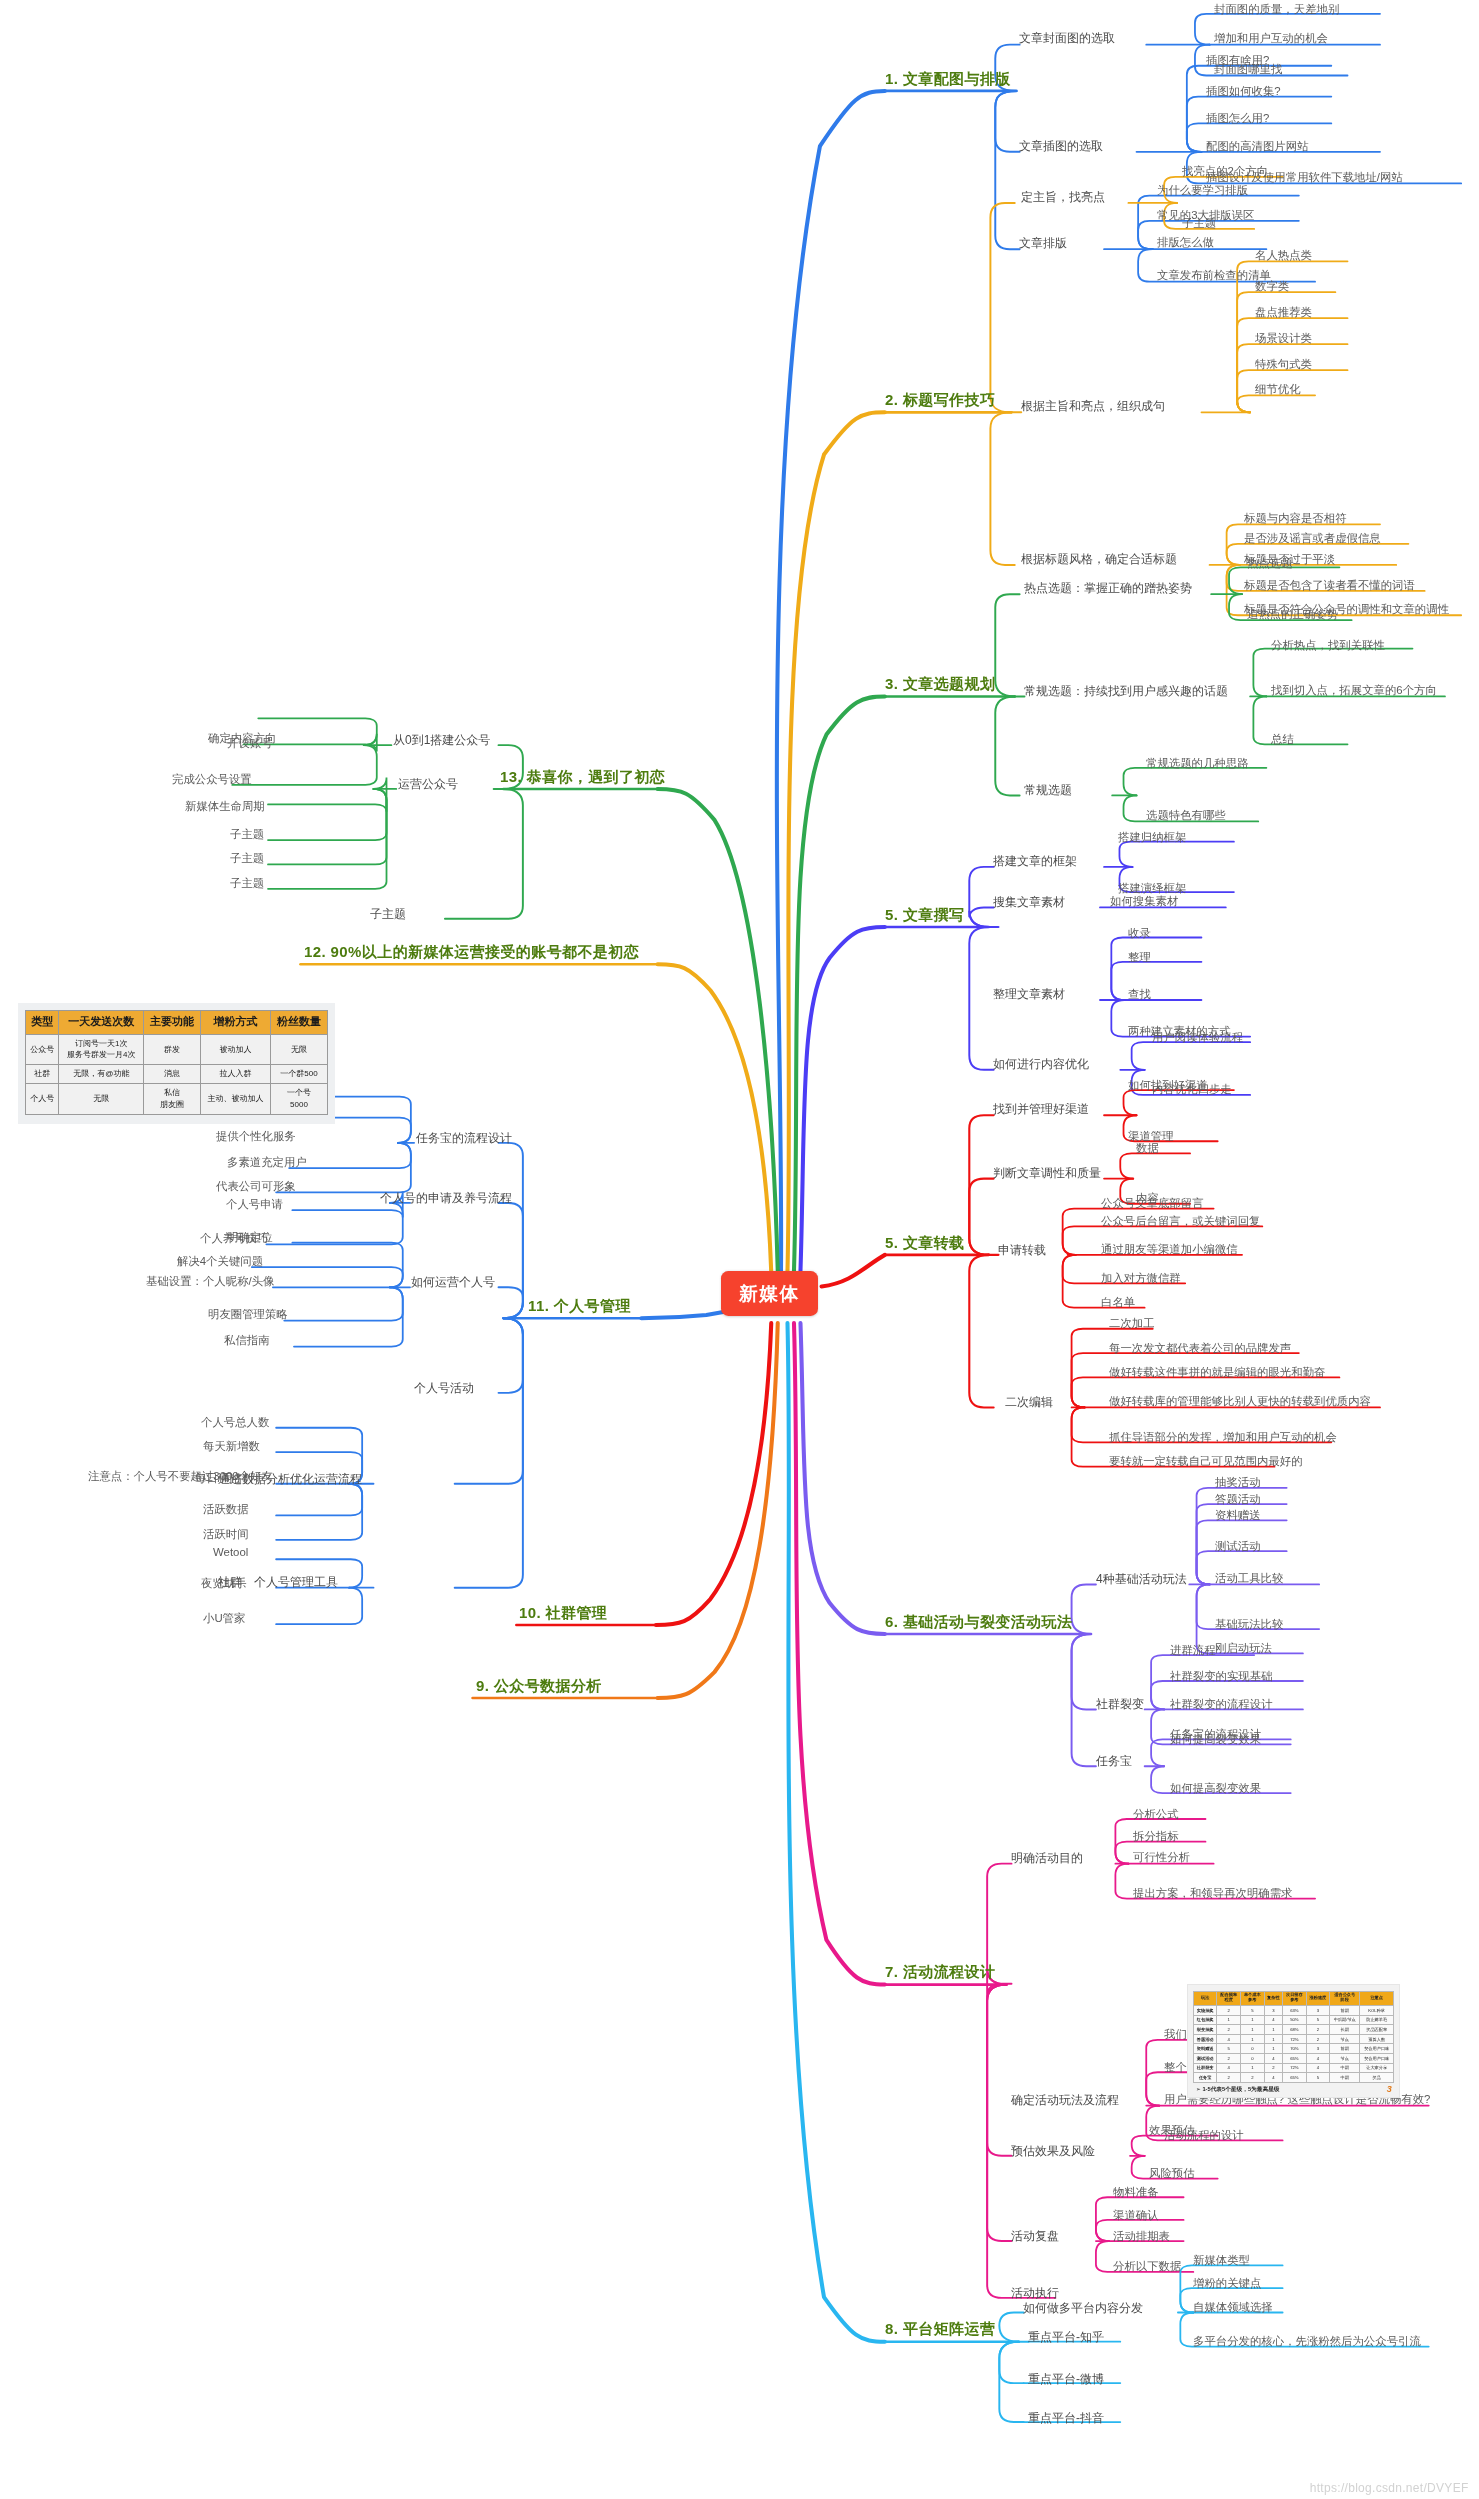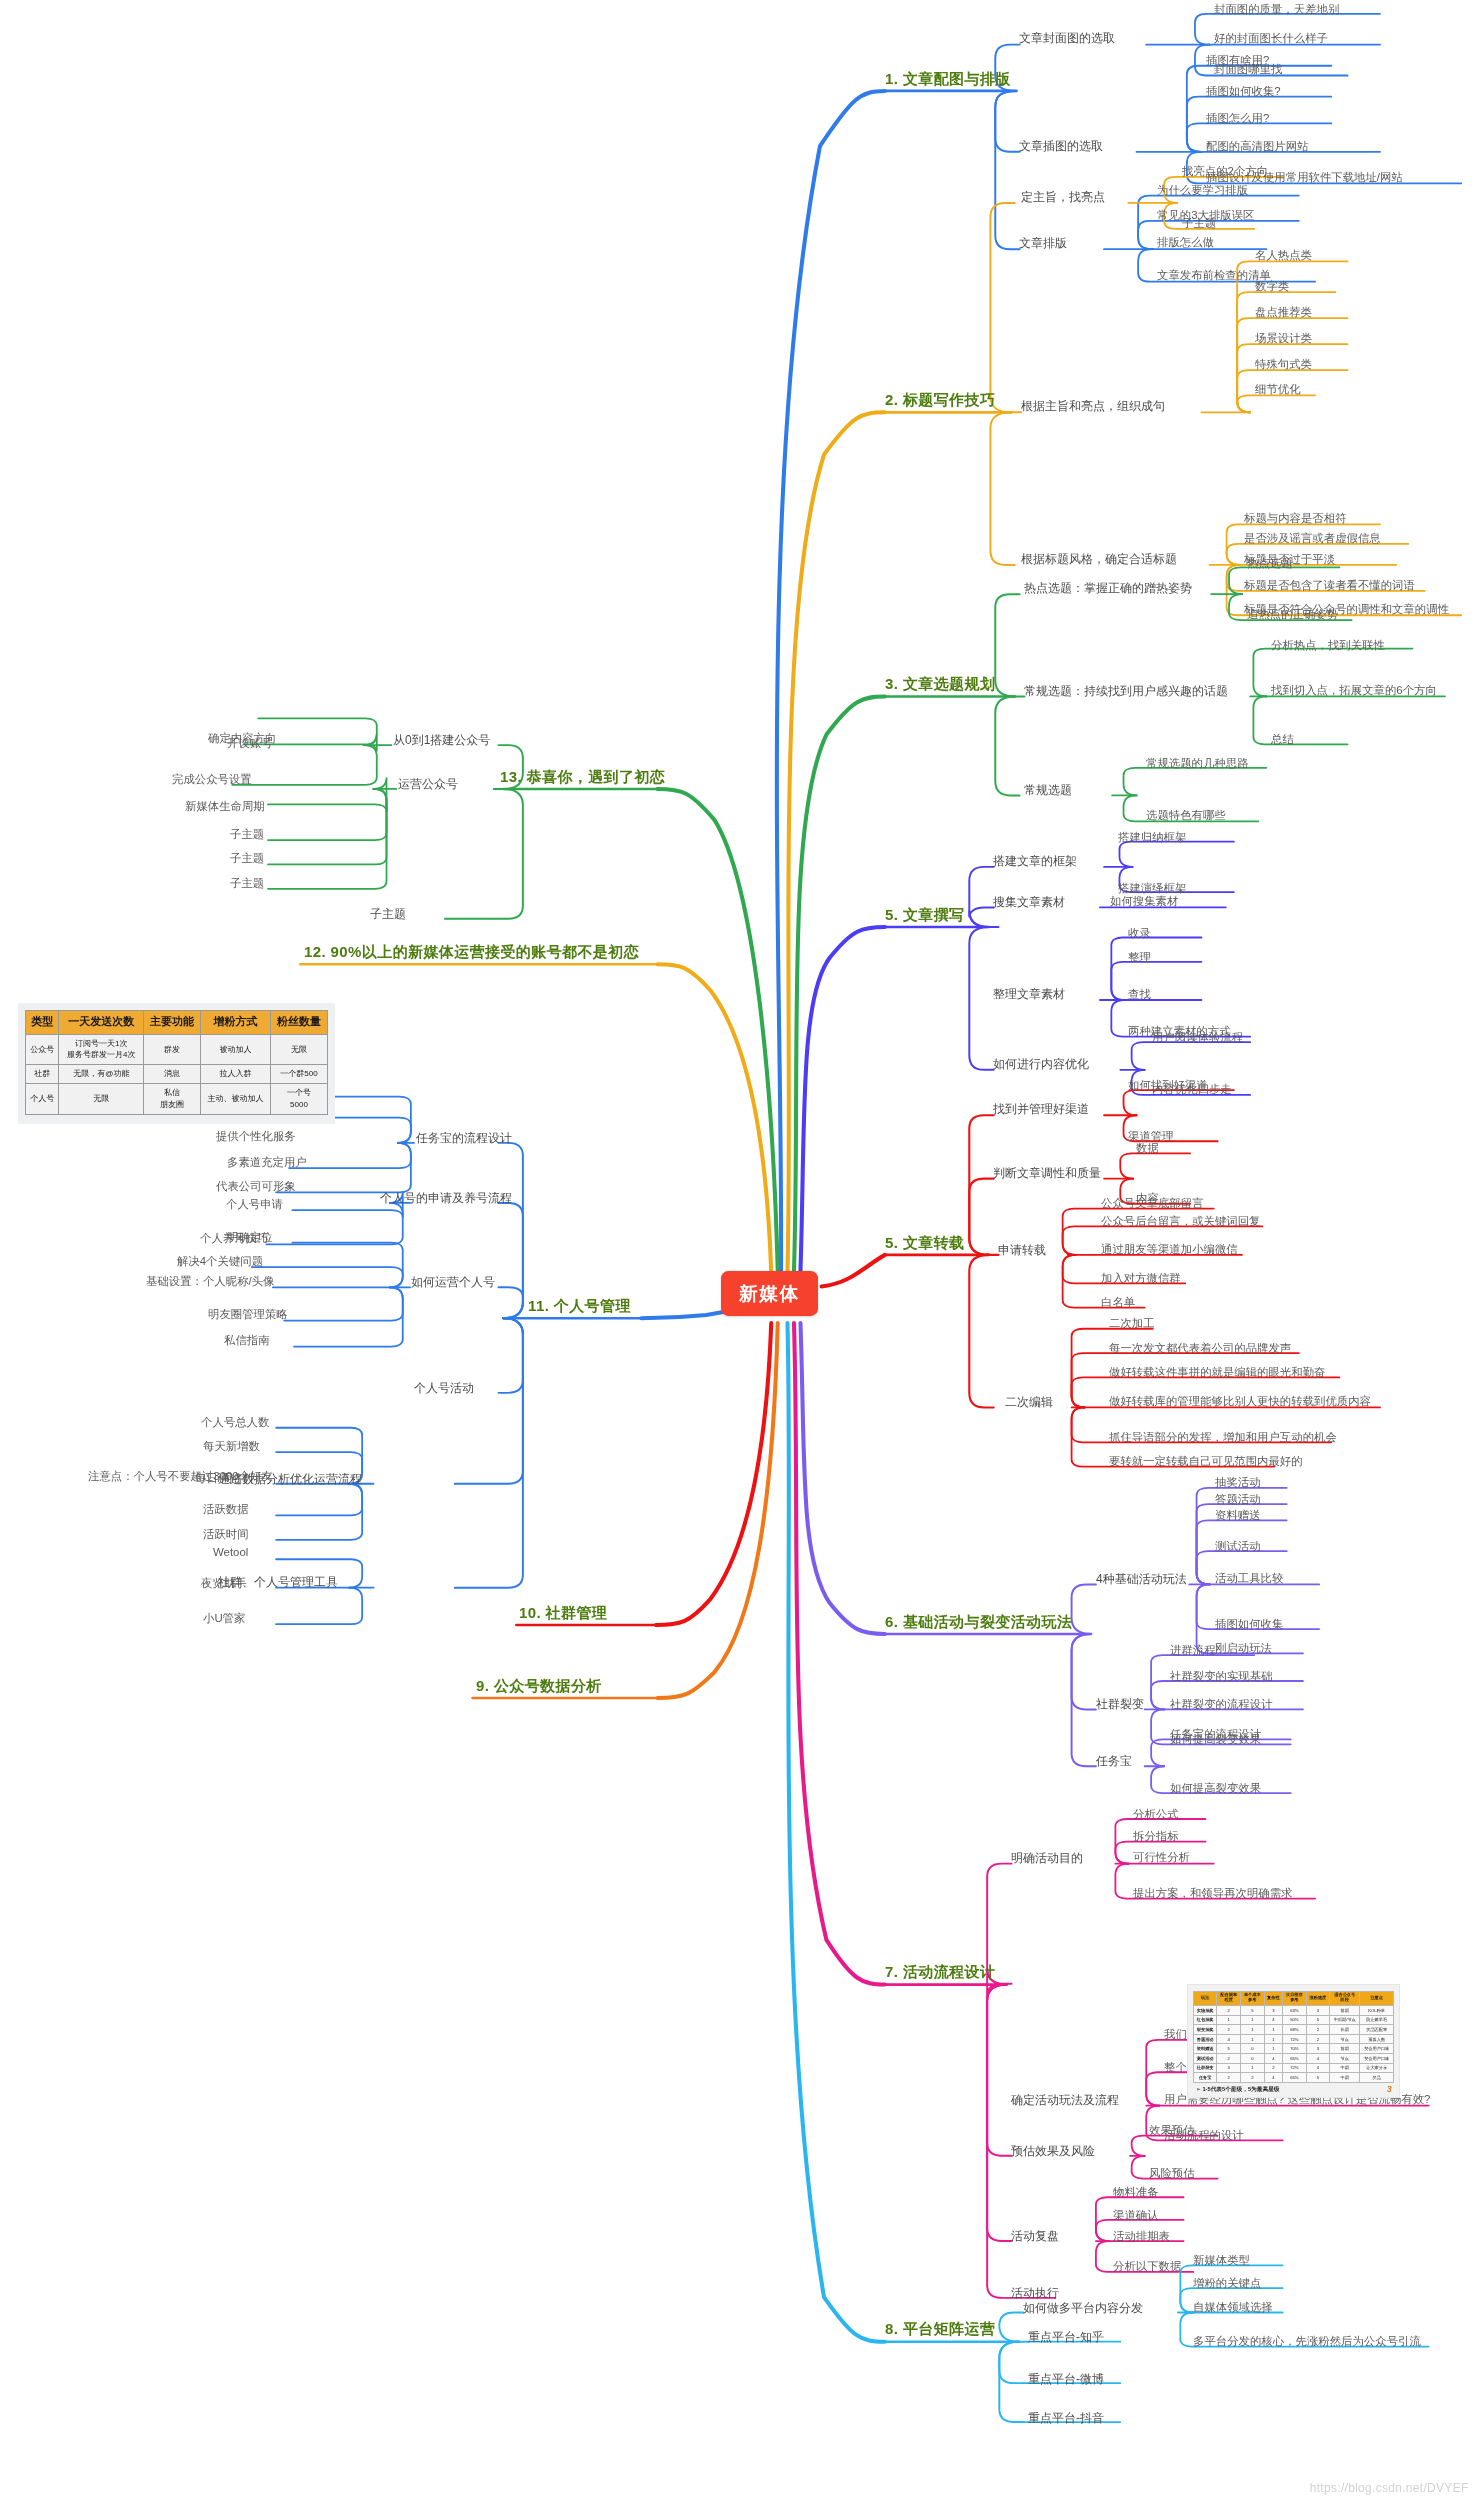--- a/index.html
+++ b/index.html
@@ -289,21 +289,21 @@
       <path d="M460,972 C472,972 476,978 476,986 L476,1056 C476,1062 470,1065 462,1065 L330,1065" stroke="#2fa84f" stroke-width="2.2"></path>
       <path d="M460,972 C472,972 476,978 476,986 L476,1086 C476,1092 470,1095 462,1095 L330,1095" stroke="#2fa84f" stroke-width="2.2"></path>
     </g>
   </svg>
 
   <div class="center-node" style="left:721px; top:1271px;">新媒体</div>
 
   <div class="node lvl1" style="left: 885px; top: 70px; --accent: #2f7bea;">1. 文章配图与排版</div>
   <div class="node lvl2" style="left:1019px; top:30px;">文章封面图的选取</div>
   <div class="node lvl3" style="left:1214px; top:1.6px;">封面图的质量，天差地别</div>
-  <div class="node lvl3" style="left:1214px; top:31px;">好的封面图长什么样子</div>
+  <div class="node lvl3" style="left:1214px; top:31px;">增加和用户互动的机会</div>
   <div class="node lvl3" style="left:1214px; top:62px;">封面图哪里找</div>
   <div class="node lvl2" style="left:1019px; top:138px;">文章插图的选取</div>
   <div class="node lvl3" style="left:1206px; top:53px;">插图有啥用?</div>
   <div class="node lvl3" style="left:1206px; top:84px;">插图如何收集?</div>
   <div class="node lvl3" style="left:1206px; top:111px;">插图怎么用?</div>
   <div class="node lvl3" style="left:1206px; top:139px;">配图的高清图片网站</div>
   <div class="node lvl3" style="left:1206px; top:170px;">插图设计及使用常用软件下载地址/网站</div>
   <div class="node lvl2" style="left:1019px; top:235px;">文章排版</div>
   <div class="node lvl3" style="left:1157px; top:183px;">为什么要学习排版</div>
   <div class="node lvl3" style="left:1157px; top:208px;">常见的3大排版误区</div>
@@ -376,21 +376,21 @@
   <div class="node lvl3" style="left:1109px; top:1430px;">抓住导语部分的发挥，增加和用户互动的机会</div>
   <div class="node lvl3" style="left:1109px; top:1454px;">要转就一定转载自己可见范围内最好的</div>
 
   <div class="node lvl1" style="left: 885px; top: 1613px; --accent: #7a5cf0;">6. 基础活动与裂变活动玩法</div>
   <div class="node lvl2" style="left:1096px; top:1571px;">4种基础活动玩法</div>
   <div class="node lvl3" style="left:1215px; top:1475px;">抽奖活动</div>
   <div class="node lvl3" style="left:1215px; top:1492px;">答题活动</div>
   <div class="node lvl3" style="left:1215px; top:1508px;">资料赠送</div>
   <div class="node lvl3" style="left:1215px; top:1539px;">测试活动</div>
   <div class="node lvl3" style="left:1215px; top:1571px;">活动工具比较</div>
-  <div class="node lvl3" style="left:1215px; top:1617px;">插图如何收集</div>
+  <div class="node lvl3" style="left:1215px; top:1617px;">基础玩法比较</div>
   <div class="node lvl3" style="left:1215px; top:1641px;">刚启动玩法</div>
   <div class="node lvl2" style="left:1096px; top:1696px;">社群裂变</div>
   <div class="node lvl3" style="left:1170px; top:1643px;">进群流程</div>
   <div class="node lvl3" style="left:1170px; top:1669px;">社群裂变的实现基础</div>
   <div class="node lvl3" style="left:1170px; top:1697px;">社群裂变的流程设计</div>
   <div class="node lvl3" style="left:1170px; top:1732px;">如何提高裂变效果</div>
   <div class="node lvl2" style="left:1096px; top:1753px;">任务宝</div>
   <div class="node lvl3" style="left:1170px; top:1727px;">任务宝的流程设计</div>
   <div class="node lvl3" style="left:1170px; top:1781px;">如何提高裂变效果</div>
 

